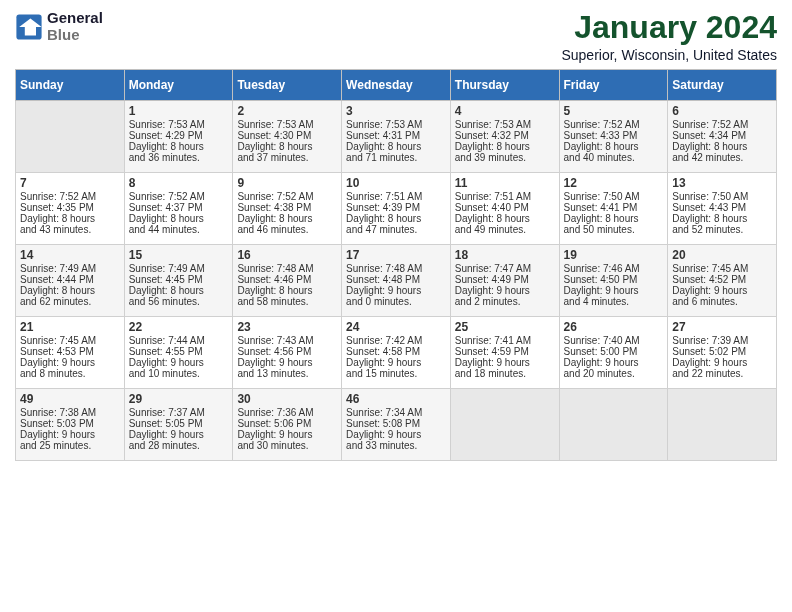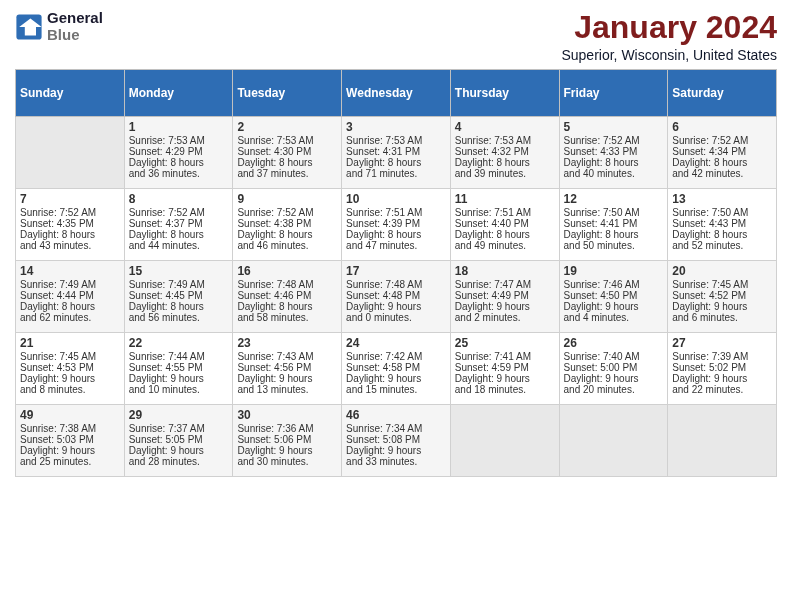--- a/index.html
+++ b/index.html
@@ -28,39 +28,39 @@
     .logo-icon {
       width: 28px;
       height: 28px;
     }
     .title-block {
       text-align: right;
     }
     .month-title {
       font-size: 32px;
       font-weight: bold;
-      color: #7f1d1d;
+      color: #14532d;
       line-height: 1.1;
     }
     .location {
       font-size: 14px;
       color: #0f172a;
       margin-top: 2px;
     }
     table {
       width: 100%;
       border-collapse: collapse;
       table-layout: fixed;
     }
     thead tr th {
       background-color: #2e6db4;
       color: #fff;
       font-size: 12px;
       font-weight: bold;
-      padding: 16px 4px;
+      padding: 8px 4px;
       text-align: left;
       border: 1px solid #c0c0c0;
     }
     tbody tr td {
       vertical-align: top;
       font-size: 10px;
       color: #333;
       padding: 3px 4px;
       border: 1px solid #d0d0d0;
       height: 72px;

